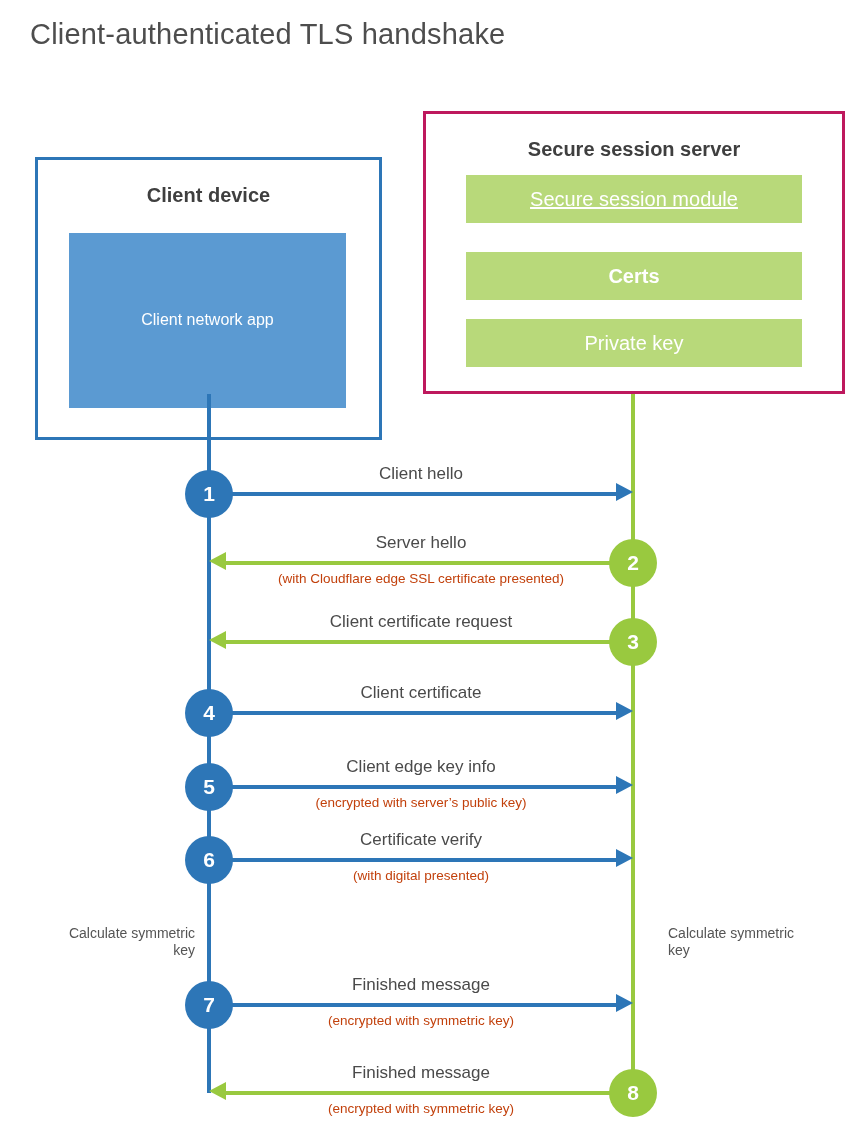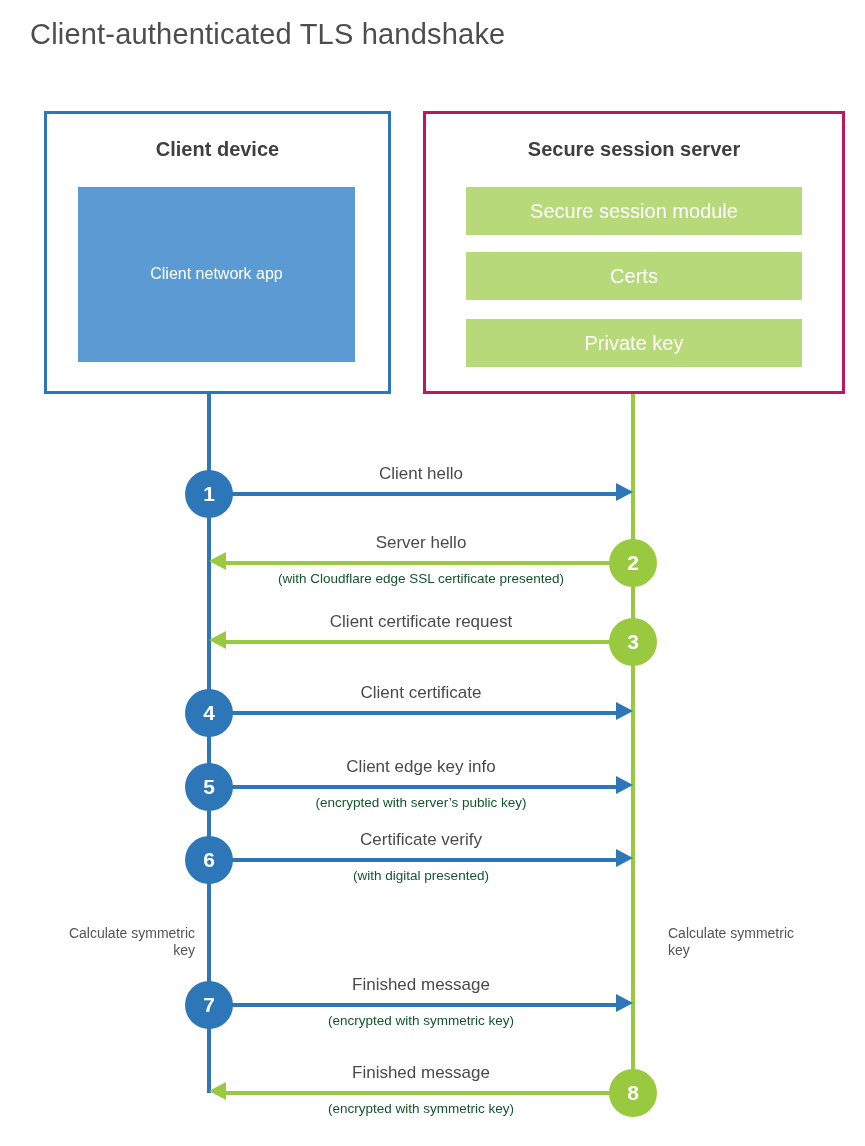--- a/index.html
+++ b/index.html
@@ -4,31 +4,31 @@
 <style>
   html,body{margin:0;padding:0;background:#ffffff;}
   body{font-family:"Liberation Sans","DejaVu Sans",sans-serif;}
   #canvas{position:relative;width:865px;height:1146px;background:#ffffff;overflow:hidden;}
 
   
   .page-title{position:absolute;left:30px;top:18px;font-size:29px;font-weight:400;color:#4d4d4d;letter-spacing:.2px;text-align:center;}
 
   
   .actor-box{position:absolute;top:111px;height:283px;background:#fff;box-sizing:border-box;}
-  .client-box{left:44px;width:347px;border:3px solid #2d76b7;}
+  .client-box{left:35px;width:347px;border:3px solid #2d76b7;margin-top:46px;}
   .server-box{left:423px;width:422px;border:3px solid #be185d;}
   .actor-title{margin-top:24px;text-align:center;font-size:20px;font-weight:bold;color:#3f3f3f;}
 
   .client-app{position:absolute;left:31px;top:73px;width:277px;height:175px;background:#5b9ad2;
     display:flex;align-items:center;justify-content:center;}
   .client-app span{display:block;width:170px;text-align:center;color:#ffffff;font-size:16px;line-height:1.3;}
 
   .server-bar{position:absolute;left:40px;width:336px;height:48px;background:#b8d97a;
     display:flex;align-items:center;justify-content:center;color:#ffffff;font-size:20px;}
-  .bar-0{top:73px;} .bar-1{top:138px;} .bar-2{top:205px;}
+  .bar-0{top:61px;text-decoration:underline;} .bar-1{top:138px;font-weight:bold;} .bar-2{top:205px;}
 
   
   .lifeline{position:absolute;top:394px;width:4px;height:699px;}
   .lifeline.blue{left:207px;background:#2d76b7;}
   .lifeline.green{left:631px;background:#99c93f;}
 
   
   .msg{position:absolute;left:209px;width:424px;height:0;}
   .m1{top:494px;} .m2{top:563px;} .m3{top:642px;} .m4{top:713px;}
   .m5{top:787px;} .m6{top:860px;} .m7{top:1005px;} .m8{top:1093px;}
@@ -47,21 +47,21 @@
 
   .num{position:absolute;top:-24px;width:48px;height:48px;border-radius:50%;
     display:flex;align-items:center;justify-content:center;
     color:#ffffff;font-size:21px;font-weight:bold;z-index:3;}
   .msg.blue .num{left:-24px;background:#2d76b7;}
   .msg.green .num{right:-24px;background:#99c93f;}
 
   .label{position:absolute;left:0;right:0;top:-30px;text-align:center;
     font-size:17px;color:#4a4a4a;}
   .sub{position:absolute;left:-20px;right:-20px;top:8px;text-align:center;
-    font-size:13.5px;color:#14532d;}
+    font-size:13.5px;color:#c2410c;}
 
   
   .note{position:absolute;font-size:14px;color:#545454;line-height:1.22;}
   .note-decrypt{left:657px;top:750px;width:180px;text-align:left;}
   .note-calc-left{left:67px;top:925px;width:128px;text-align:right;}
   .note-calc-right{left:668px;top:925px;width:130px;text-align:left;}
 </style>
 </head>
 <body>
 

